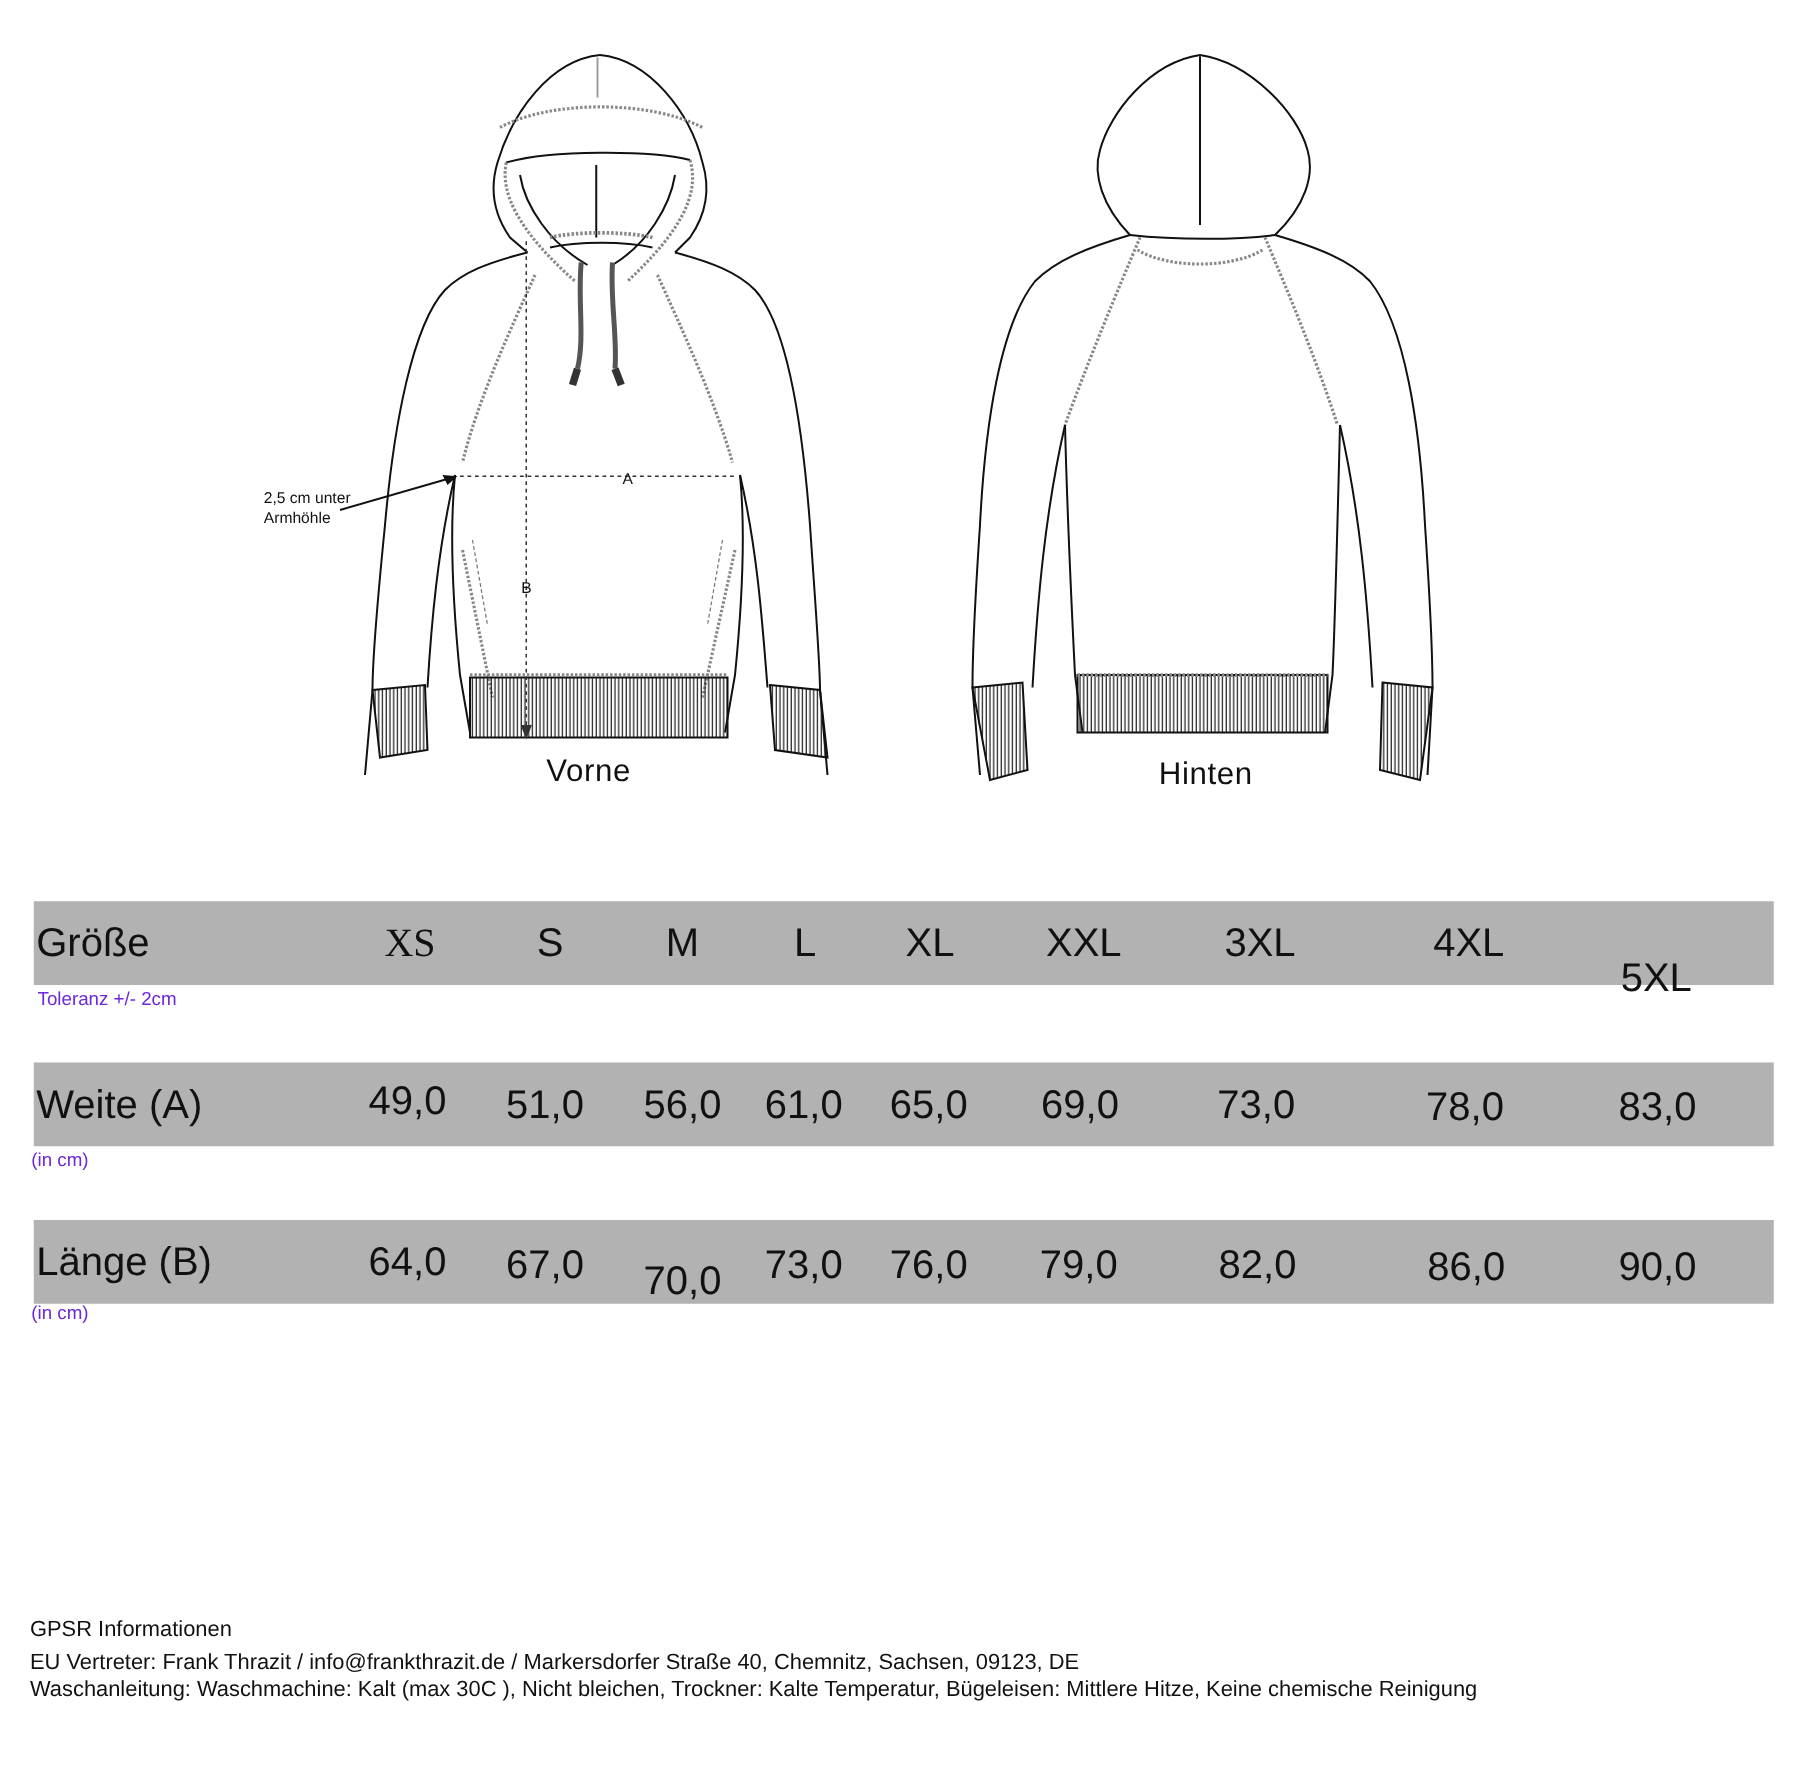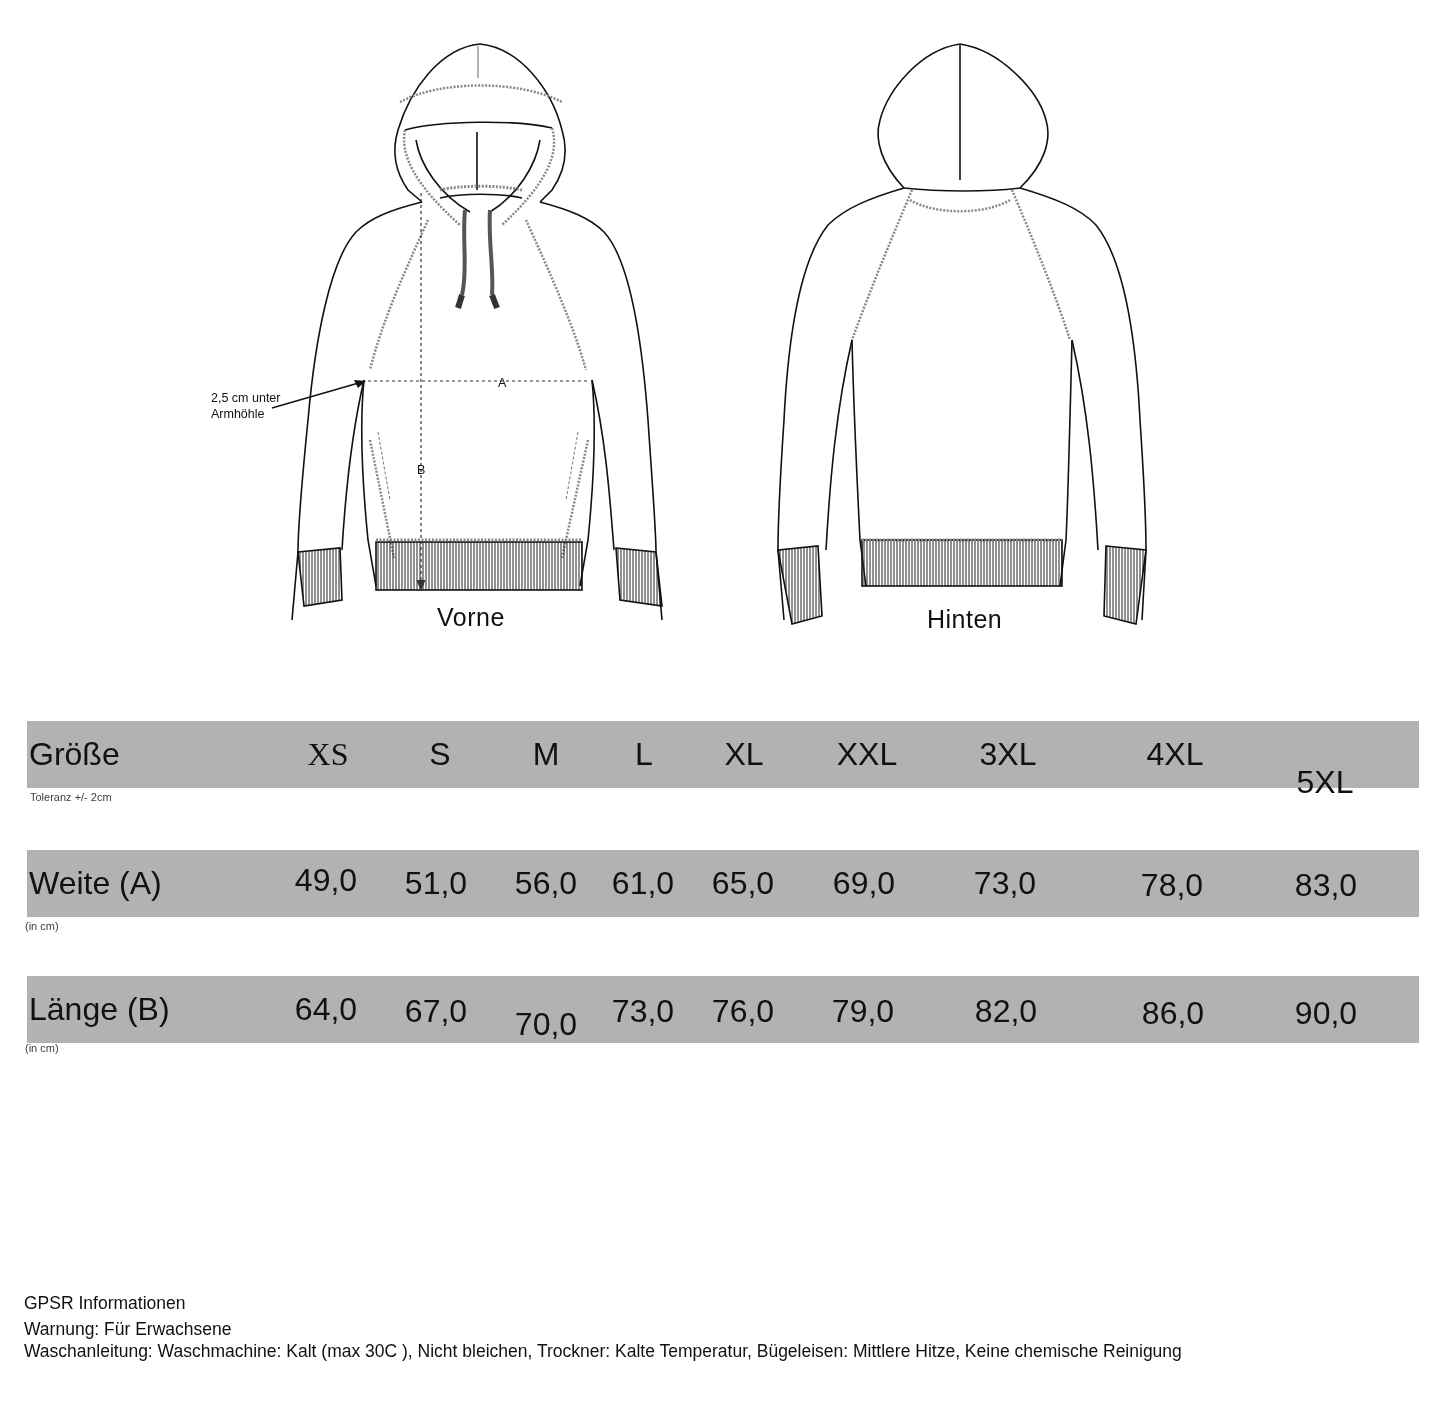--- a/index.html
+++ b/index.html
@@ -5,21 +5,21 @@
   html, body { margin:0; padding:0; background:#ffffff; }
   body { width:1445px; height:1418px; position:relative; overflow:hidden; font-family:"Liberation Sans", "DejaVu Sans", sans-serif; color:#111; }
   .illus { position:absolute; }
   .illus svg { display:block; }
   .view-label { position:absolute; font-size:25px; color:#111; letter-spacing:0.5px; }
   .note { position:absolute; font-size:12.5px; line-height:16px; color:#111; }
   .bar { position:absolute; left:27px; width:1392px; height:67px; background:#b2b2b2; }
   .cell { position:absolute; top:0; height:67px; display:flex; align-items:center; font-size:32px; color:#111; white-space:nowrap; }
   .cell.num { transform:translateX(-50%); justify-content:center; }
   .rowlabel { left:2px; }
-  .sub { position:absolute; font-size:11px; color:#404040; }
+  .sub { position:absolute; font-size:15px; color:#6d28d9; }
   .gpsr { position:absolute; left:24px; top:1292px; font-size:17.5px; line-height:22.5px; color:#111; }
   .gpsr .line { white-space:nowrap; }
 </style>
 </head>
 <body>
 
 <div class="illus" style="left:290px; top:40px;">
   <svg width="390" height="580" viewBox="0 0 390 580" fill="none" stroke="#111" stroke-width="1.6">
     <defs>
       <pattern id="rib" width="3" height="10" patternUnits="userSpaceOnUse">
@@ -160,15 +160,15 @@
   <div class="cell num" style="left:716px; top:2px;">76,0</div>
   <div class="cell num" style="left:836px; top:2px;">79,0</div>
   <div class="cell num" style="left:979px; top:2px;">82,0</div>
   <div class="cell num" style="left:1146px; top:4px;">86,0</div>
   <div class="cell num" style="left:1299px; top:4px;">90,0</div>
 </div>
 <div class="sub" style="left:25px; top:1042px;">(in cm)</div>
 
 <div class="gpsr">
   <div class="line" style="margin-bottom:3px;">GPSR Informationen</div>
-  <div class="line">Warnung: Für Erwachsene</div>
+  <div class="line">EU Vertreter: Frank Thrazit / info@frankthrazit.de / Markersdorfer Straße 40, Chemnitz, Sachsen, 09123, DE</div>
   <div class="line">Waschanleitung: Waschmachine: Kalt (max 30C ), Nicht bleichen, Trockner: Kalte Temperatur, Bügeleisen: Mittlere Hitze, Keine chemische Reinigung</div>
 </div>
 
 </body></html>

